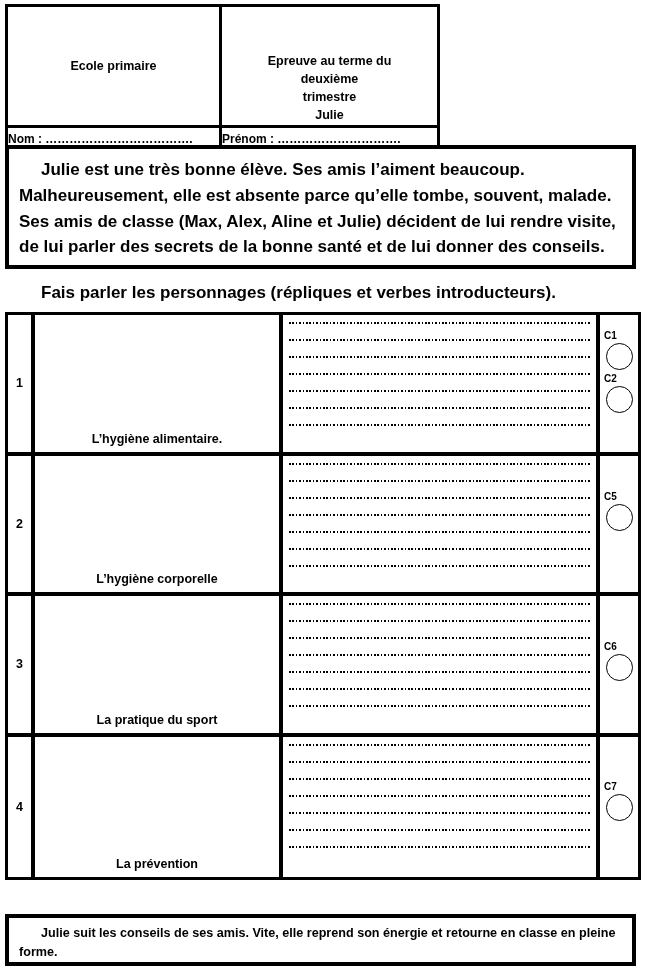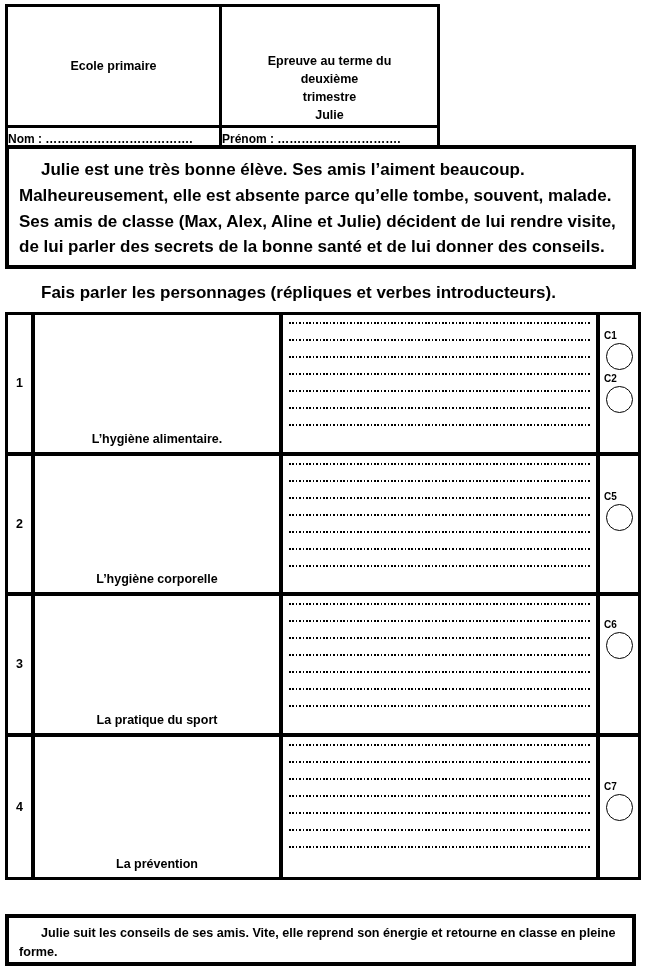--- a/index.html
+++ b/index.html
@@ -185,21 +185,21 @@
   .code-circle {
     width: 27px;
     height: 27px;
     border: 1.6px solid #000;
     border-radius: 50%;
     box-sizing: border-box;
     margin-bottom: 4px;
   }
   .codes-offset-1 { padding-top: 16px; }
   .codes-offset-2 { padding-top: 36px; }
-  .codes-offset-3 { padding-top: 24px; }
+  .codes-offset-3 { padding-top: 46px; }
   .codes-offset-4 { padding-top: 45px; }
 
   
   .bottom-box {
     position: absolute;
     left: 5px;
     top: 914px;
     width: 631px;
     height: 52px;
     border: 3px solid #000;

